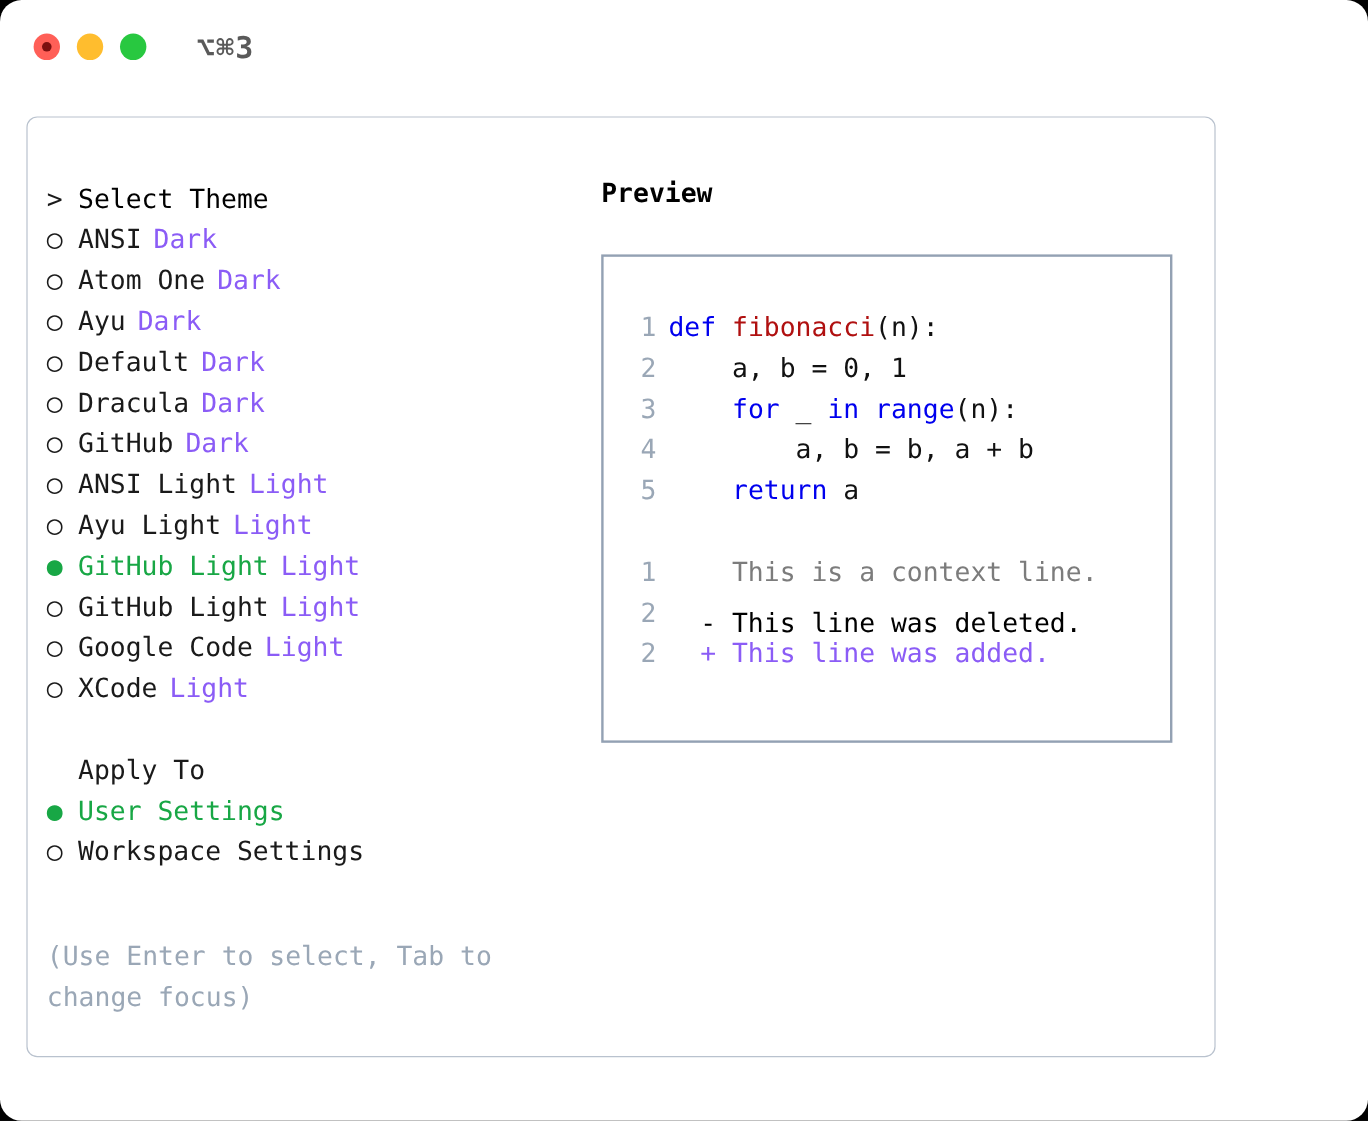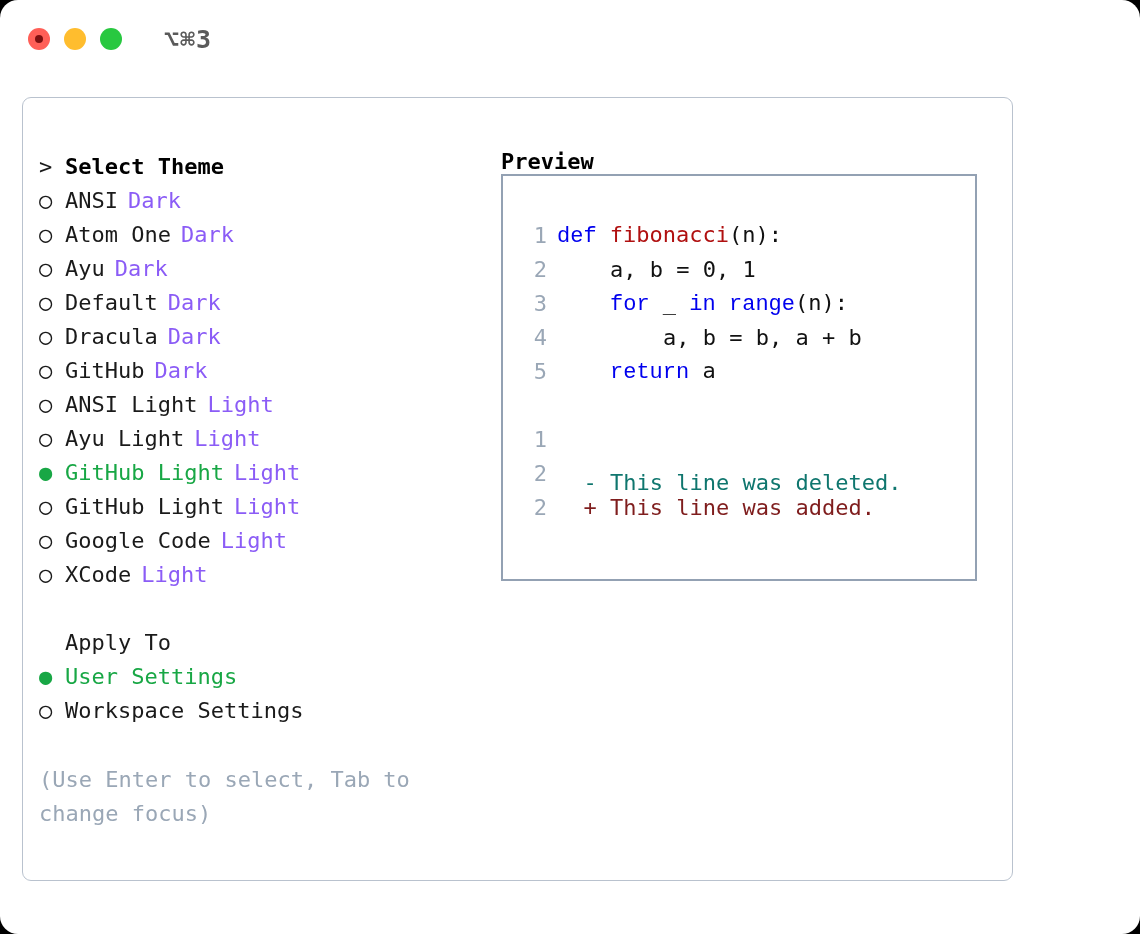--- a/index.html
+++ b/index.html
@@ -108,51 +108,52 @@
     display: inline-block;
     width: 26px;
     flex: 0 0 26px;
     font-size: 22px;
     color: #1a1a1a;
   }
   .marker.dot-on {
     color: #18a745;
   }
   .row-header {
-    font-weight: bold;
+    font-weight: normal;
     color: #000000;
   }
   .label-main { color: #1a1a1a; text-align: right; }
   .row-selected .label-main { color: #18a745; }
   .label-kind {
     color: #8b5cf6;
     margin-left: 10px;
   }
 
   .section-gap { height: 34px; }
 
   .hint {
-    margin-top: 36px;
+    margin-top: 54px;
     font-size: 22px;
     line-height: 34px;
     color: #9aa7b6;
     width: 400px;
   }
 
   
   .right-col {
     position: absolute;
     left: 478px;
     top: 51px;
     width: 495px;
   }
   .preview-title {
     font-size: 22px;
     font-weight: bold;
     color: #000000;
+    margin-bottom: 38px;
     white-space: pre;
   }
   .preview-box {
     width: 476px;
     height: 407px;
     border: 2px solid #93a1b3;
     box-sizing: border-box;
     background: #ffffff;
     padding: 42px 0 0 14px;
   }
@@ -166,29 +167,29 @@
   }
   .gutter {
     flex: 0 0 30px;
     width: 30px;
     text-align: right;
     color: #9aa7b6;
     margin-right: 10px;
   }
   .code-text { white-space: pre; }
 
-  .tok-kw   { color: #0000ee; font-family: Liberation Mono, monospace; }
+  .tok-kw   { color: #0000ee; }
   .tok-fn   { color: #b01010; }
   .tok-plain{ color: #111111; }
 
   .blank-line { height: 34px; }
 
   .diff-ctx { color: #7c7c7c; }
-  .diff-del { color: #0f766e; margin-top: 19px; }
-  .diff-add { color: #7f1d1d; }
+  .diff-del { color: #000000; margin-top: 19px; }
+  .diff-add { color: #8b5cf6; }
 </style>
 </head>
 <body>
 
 <div class="window">
 
   <div class="titlebar">
     <div class="lights">
       <div class="light red"></div>
       <div class="light amber"></div>
@@ -243,21 +244,21 @@
         <div class="preview-box">
           <div id="code-sample">
               <div class="code-line"><span class="gutter">1</span><span class="code-text"><span class="tok-kw">def </span><span class="tok-fn">fibonacci</span><span class="tok-plain">(n):</span></span></div>
               <div class="code-line"><span class="gutter">2</span><span class="code-text"><span class="tok-plain">    a, b = 0, 1</span></span></div>
               <div class="code-line"><span class="gutter">3</span><span class="code-text"><span class="tok-plain">    </span><span class="tok-kw">for</span><span class="tok-plain"> _ </span><span class="tok-kw">in</span><span class="tok-plain"> </span><span class="tok-kw">range</span><span class="tok-plain">(n):</span></span></div>
               <div class="code-line"><span class="gutter">4</span><span class="code-text"><span class="tok-plain">        a, b = b, a + b</span></span></div>
               <div class="code-line"><span class="gutter">5</span><span class="code-text"><span class="tok-plain">    </span><span class="tok-kw">return</span><span class="tok-plain"> a</span></span></div>
             </div>
           <div class="blank-line"></div>
           <div id="diff-sample">
-              <div class="code-line"><span class="gutter">1</span></div>
+              <div class="code-line"><span class="gutter">1</span><span class="code-text diff-ctx">    This is a context line.</span></div>
               <div class="code-line"><span class="gutter">2</span><span class="code-text diff-del">  - This line was deleted.</span></div>
               <div class="code-line"><span class="gutter">2</span><span class="code-text diff-add">  + This line was added.</span></div>
             </div>
         </div>
       </div>
 
     </div>
   </div>
 </div>
 

